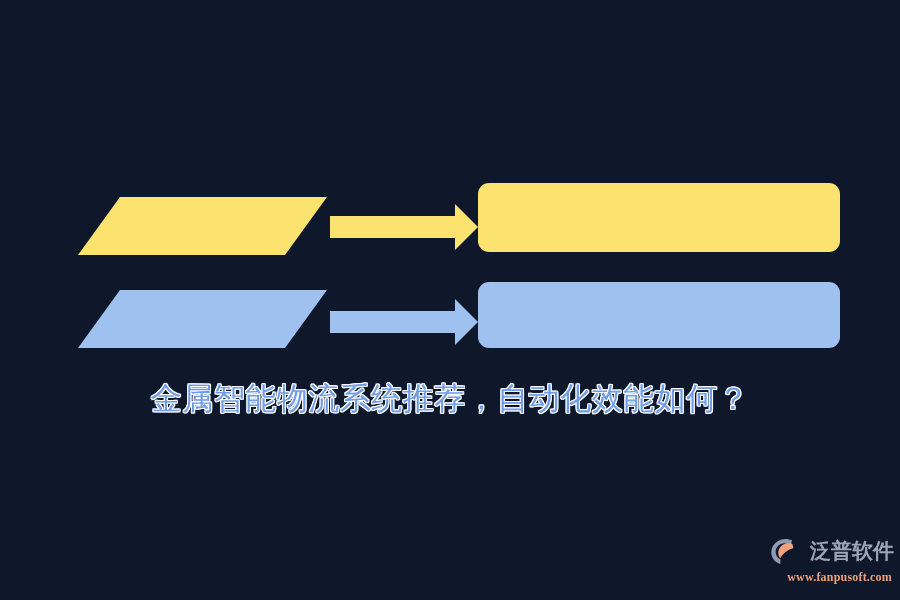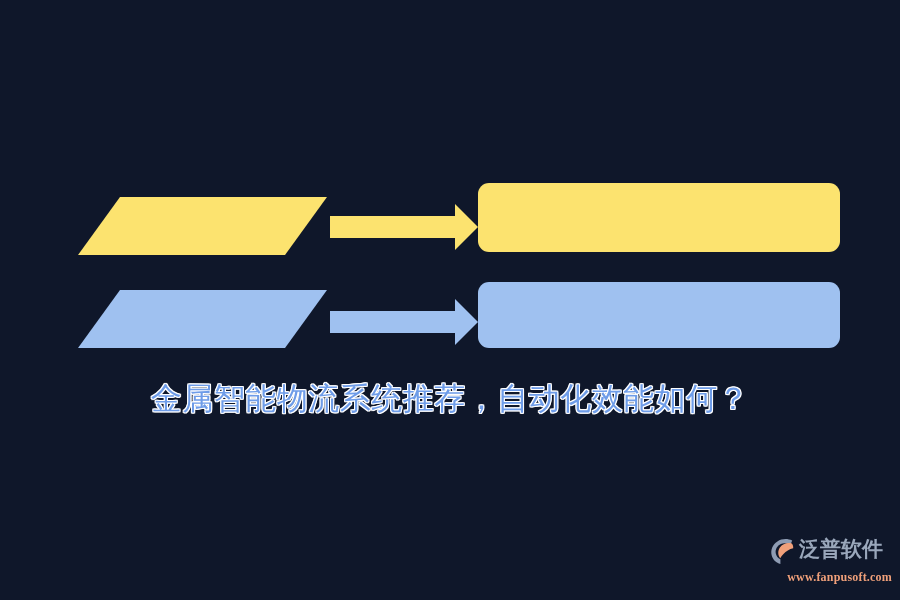--- a/index.html
+++ b/index.html
@@ -70,27 +70,27 @@
     display: flex;
     align-items: center;
     height: 34px;
   }
   .wm-mark {
     width: 30px;
     height: 30px;
     flex: 0 0 30px;
   }
   .wm-name {
-    font-family: Liberation Mono, monospace;
+    font-family: Liberation Sans, sans-serif;
     font-size: 21px;
     line-height: 24px;
     font-weight: 700;
     color: #9aa7bb;
     letter-spacing: 0px;
-    margin-left: 1px;
+    margin-left: 12px;
     white-space: nowrap;
   }
   .wm-url {
     font-family: "Liberation Serif", "DejaVu Serif", serif;
     font-size: 12px;
     line-height: 16px;
     font-weight: 700;
     color: #f0a07a;
     letter-spacing: 0.2px;
     text-align: right;

